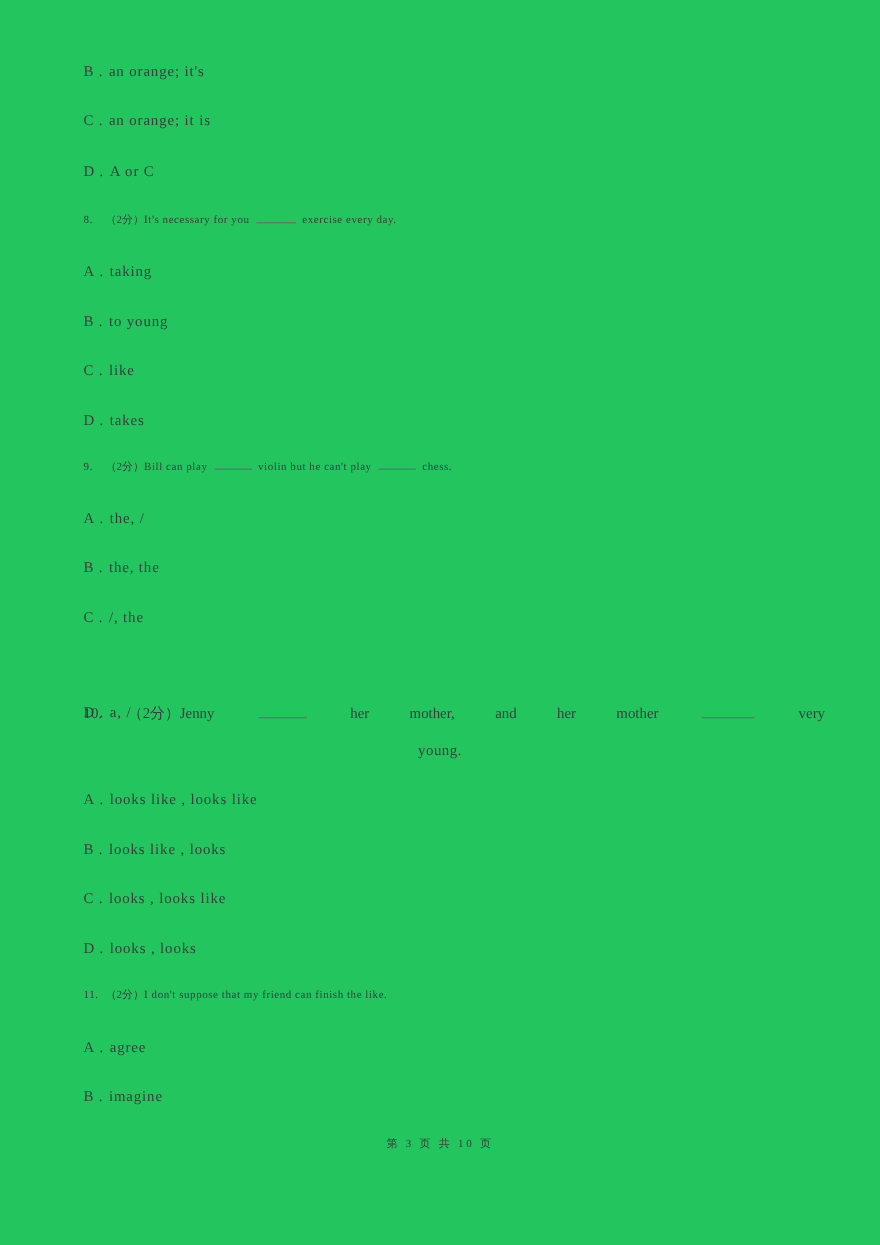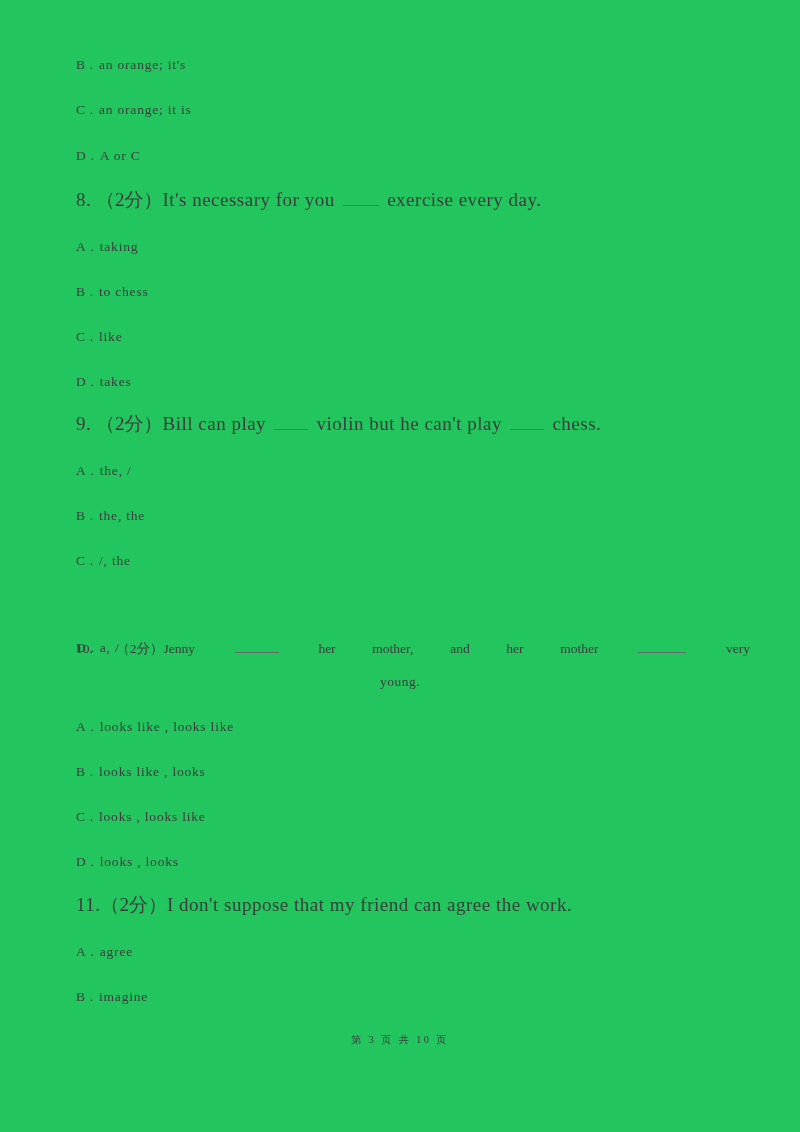--- a/index.html
+++ b/index.html
@@ -31,21 +31,21 @@
     left: 50px;
     top: 0;
     width: 700px;
   }
 
   
   .qline {
     position: absolute;
     left: 0;
     width: 700px;
-    font-size: 19px;
+    font-size: 10px;
     line-height: 18px;
     color: #3c3c3c;
     letter-spacing: 0.5px;
     white-space: nowrap;
     padding-left: 26px;
     box-sizing: border-box;
   }
 
   .qnum {
     display: inline-block;
@@ -153,21 +153,21 @@
     </div>
 
     <div class="qline" style="top:191px;">
       <span class="qnum">8.</span><span class="qmark">（2分）</span><span>It's necessary for you </span><span class="blank w2"></span><span> exercise every day.</span>
     </div>
 
     <div class="optline" style="top:238px;">
       <span class="optletter">A</span><span class="optdot">.</span><span class="opttext">taking</span>
     </div>
     <div class="optline" style="top:283px;">
-      <span class="optletter">B</span><span class="optdot">.</span><span class="opttext">to chess</span>
+      <span class="optletter">B</span><span class="optdot">.</span><span class="opttext">to young</span>
     </div>
     <div class="optline" style="top:328px;">
       <span class="optletter">C</span><span class="optdot">.</span><span class="opttext">like</span>
     </div>
     <div class="optline" style="top:373px;">
       <span class="optletter">D</span><span class="optdot">.</span><span class="opttext">takes</span>
     </div>
 
     <div class="qline" style="top:415px;">
       <span class="qnum">9.</span><span class="qmark">（2分）</span><span>Bill can play </span><span class="blank w1"></span><span> violin but he can't play </span><span class="blank w1"></span><span> chess.</span>
@@ -220,21 +220,21 @@
       <span class="optletter">B</span><span class="optdot">.</span><span class="opttext">looks like , looks</span>
     </div>
     <div class="optline" style="top:808px;">
       <span class="optletter">C</span><span class="optdot">.</span><span class="opttext">looks , looks like</span>
     </div>
     <div class="optline" style="top:853px;">
       <span class="optletter">D</span><span class="optdot">.</span><span class="opttext">looks , looks</span>
     </div>
 
     <div class="qline" style="top:896px;">
-      <span class="qnum">11.</span><span class="qmark">（2分）</span><span>I don't suppose that my friend can agree the work.</span>
+      <span class="qnum">11.</span><span class="qmark">（2分）</span><span>I don't suppose that my friend can finish the like.</span>
     </div>
 
     <div class="optline" style="top:943px;">
       <span class="optletter">A</span><span class="optdot">.</span><span class="opttext">agree</span>
     </div>
     <div class="optline" style="top:988px;">
       <span class="optletter">B</span><span class="optdot">.</span><span class="opttext">imagine</span>
     </div>
 
   </div>

